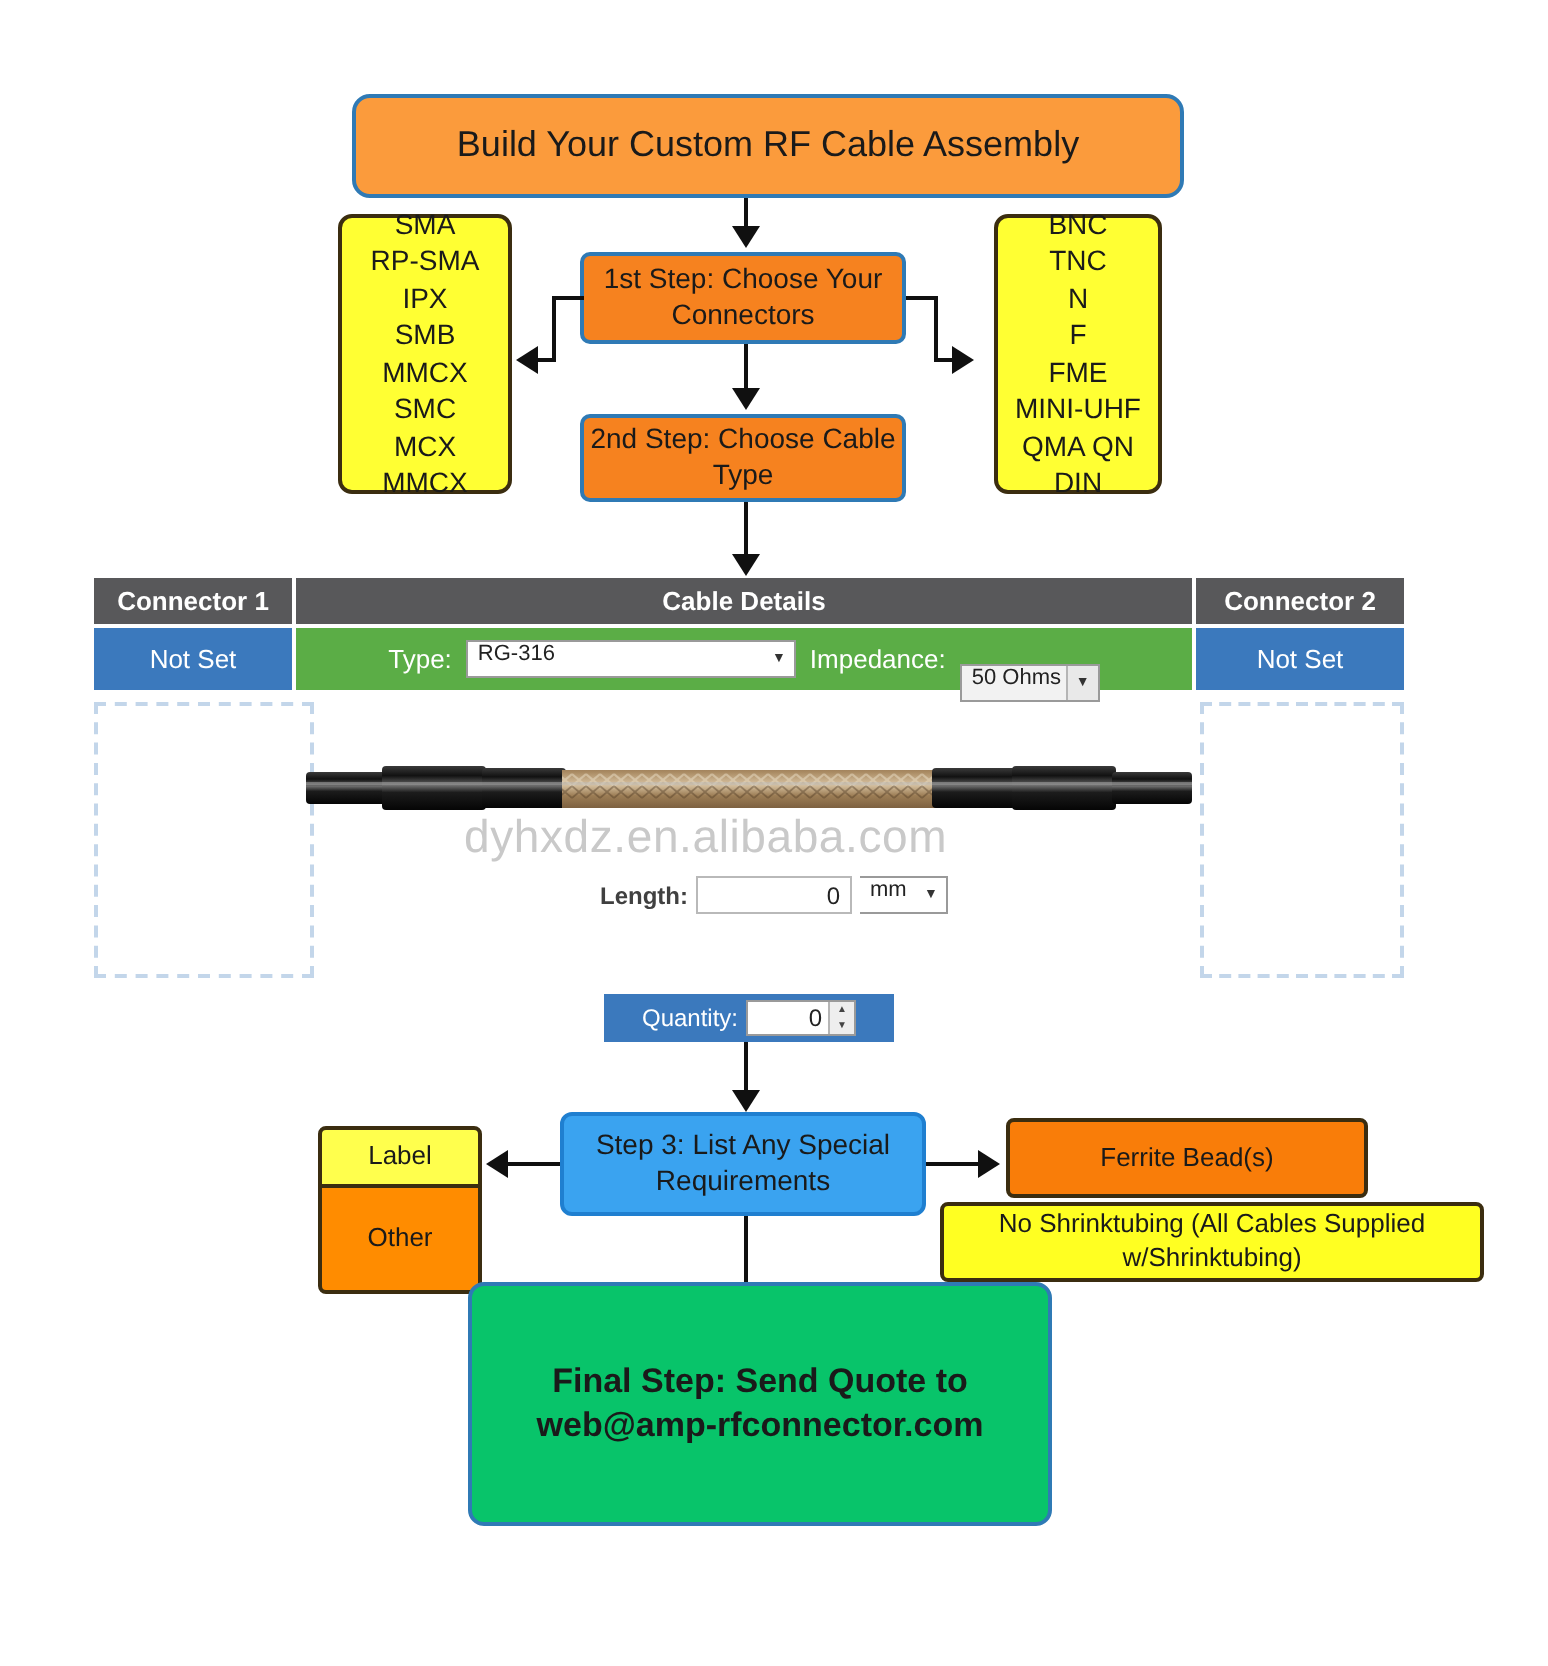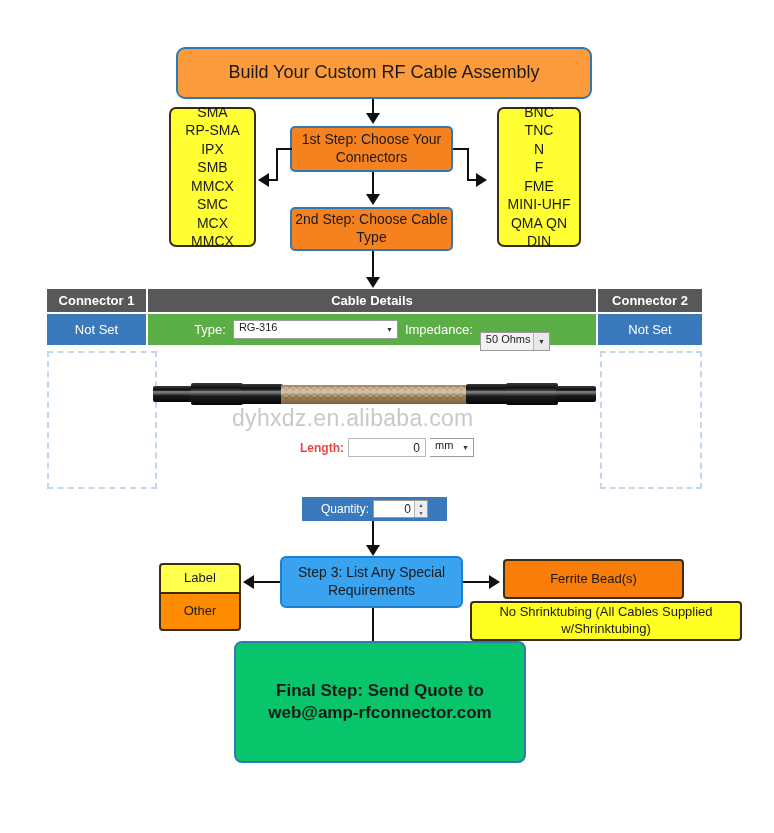--- a/index.html
+++ b/index.html
@@ -189,21 +189,21 @@
     color: #c9c9c9;
     font-size: 23px;
     white-space: nowrap;
     letter-spacing: 0.3px;
   }
   .length-row {
     display: flex;
     align-items: center;
     gap: 4px;
   }
-  .length-lbl { color: #ef4444; font-size: 12px; font-weight: bold; text-align: right; }
+  .length-lbl { color: #404040; font-size: 12px; font-weight: bold; text-align: right; }
   .num-input {
     box-sizing: border-box;
     background: #ffffff;
     border: 1px solid #b9b9b9;
     height: 19px;
     width: 78px;
     font-size: 12px;
     color: #222;
     display: flex;
     align-items: center;
@@ -409,21 +409,21 @@
 <div class="abs fbox box-step3" style="left:280px; top:556px; width:183px; height:52px;">
   <span>Step 3: List Any Special Requirements</span>
 </div>
 
 <div class="abs hline" style="left:253px; top:581px; width:27px; height:2px;"></div>
 <div class="abs arrow-left" style="left:243px; top:575px;"></div>
 
 <div class="abs fbox box-label" style="left:159px; top:563px; width:82px; height:30px;">
   <span>Label</span>
 </div>
-<div class="abs fbox box-other" style="left:159px; top:593px; width:82px; height:38px;">
+<div class="abs fbox box-other" style="left:159px; top:593px; width:82px; height:54px;">
   <span>Other</span>
 </div>
 
 <div class="abs hline" style="left:463px; top:581px; width:27px; height:2px;"></div>
 <div class="abs arrow-right" style="left:489px; top:575px;"></div>
 
 <div class="abs fbox box-ferrite" style="left:503px; top:559px; width:181px; height:40px;">
   <span>Ferrite Bead(s)</span>
 </div>
 <div class="abs fbox box-shrink" style="left:470px; top:601px; width:272px; height:40px;">

